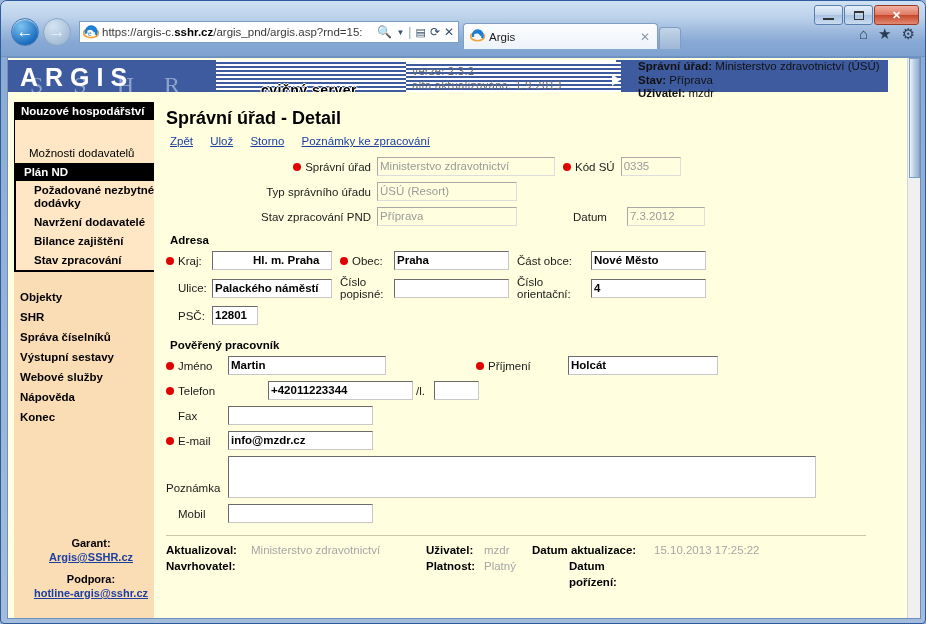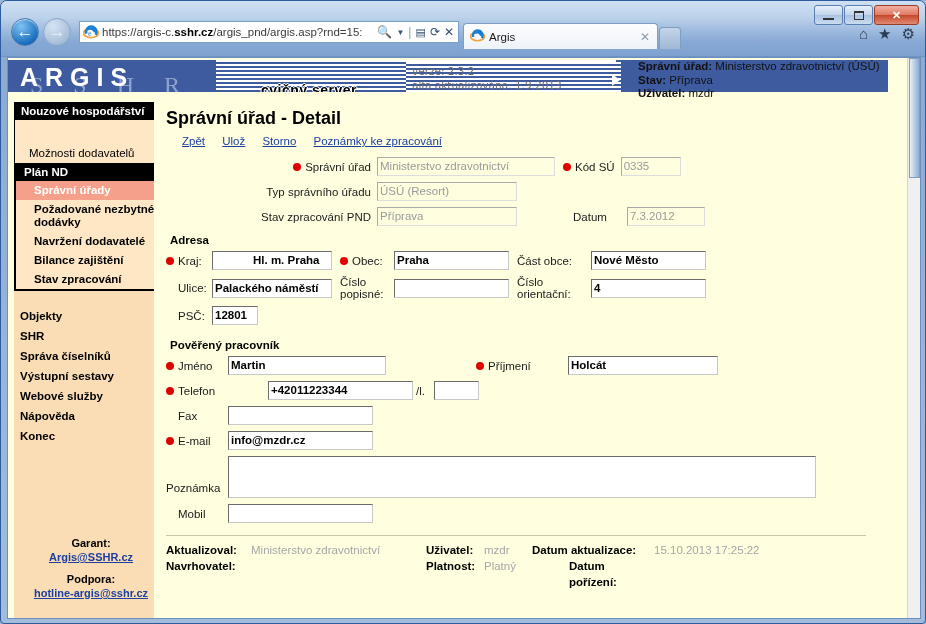--- a/index.html
+++ b/index.html
@@ -217,21 +217,21 @@
   
   .main {
     position: absolute; left: 146px; top: 44px; width: 724px; height: 516px;
     background: #ffffe0;
     padding: 4px 0 0 12px;
     font-size: 11.5px;
   }
   .page-title {
     font-size: 18px; font-weight: bold; color: #000; margin: 2px 0 6px 0;
   }
-  .action-links { margin: 0 0 10px 16px; }
+  .action-links { margin: 0 0 10px 4px; }
   .action-links a {
     color: #1b3fa0; text-decoration: underline; font-size: 11.5px; margin-right: 14px;
   }
 
   
   .frm { position: relative; }
   .row { display: flex; align-items: center; margin-bottom: 6px; }
   .lbl { font-size: 11.5px; color: #1a1a1a; text-align: right; }
   .lbl.left { text-align: left; }
   .req-dot {
@@ -361,21 +361,20 @@
         <div><b>Stav:</b> <span>Příprava</span></div>
         <div><b>Uživatel:</b> <span>mzdr</span></div>
       </div>
 
       <div class="sidebar">
         <div class="menu-box">
           <div class="menu-hdr">Nouzové hospodářství</div>
           <div class="menu-item">Možnosti dodavatelů</div>
           <div class="submenu-box">
             <div class="submenu-hdr">Plán ND</div>
-            <div class="submenu-item active">Správní úřady</div>
             <div class="submenu-item">Požadované nezbytné dodávky</div>
             <div class="submenu-item">Navržení dodavatelé</div>
             <div class="submenu-item">Bilance zajištění</div>
             <div class="submenu-item">Stav zpracování</div>
           </div>
         </div>
         <div class="sb-gap"></div>
         <div class="root-item">Objekty</div>
         <div class="root-item">SHR</div>
         <div class="root-item">Správa číselníků</div>

